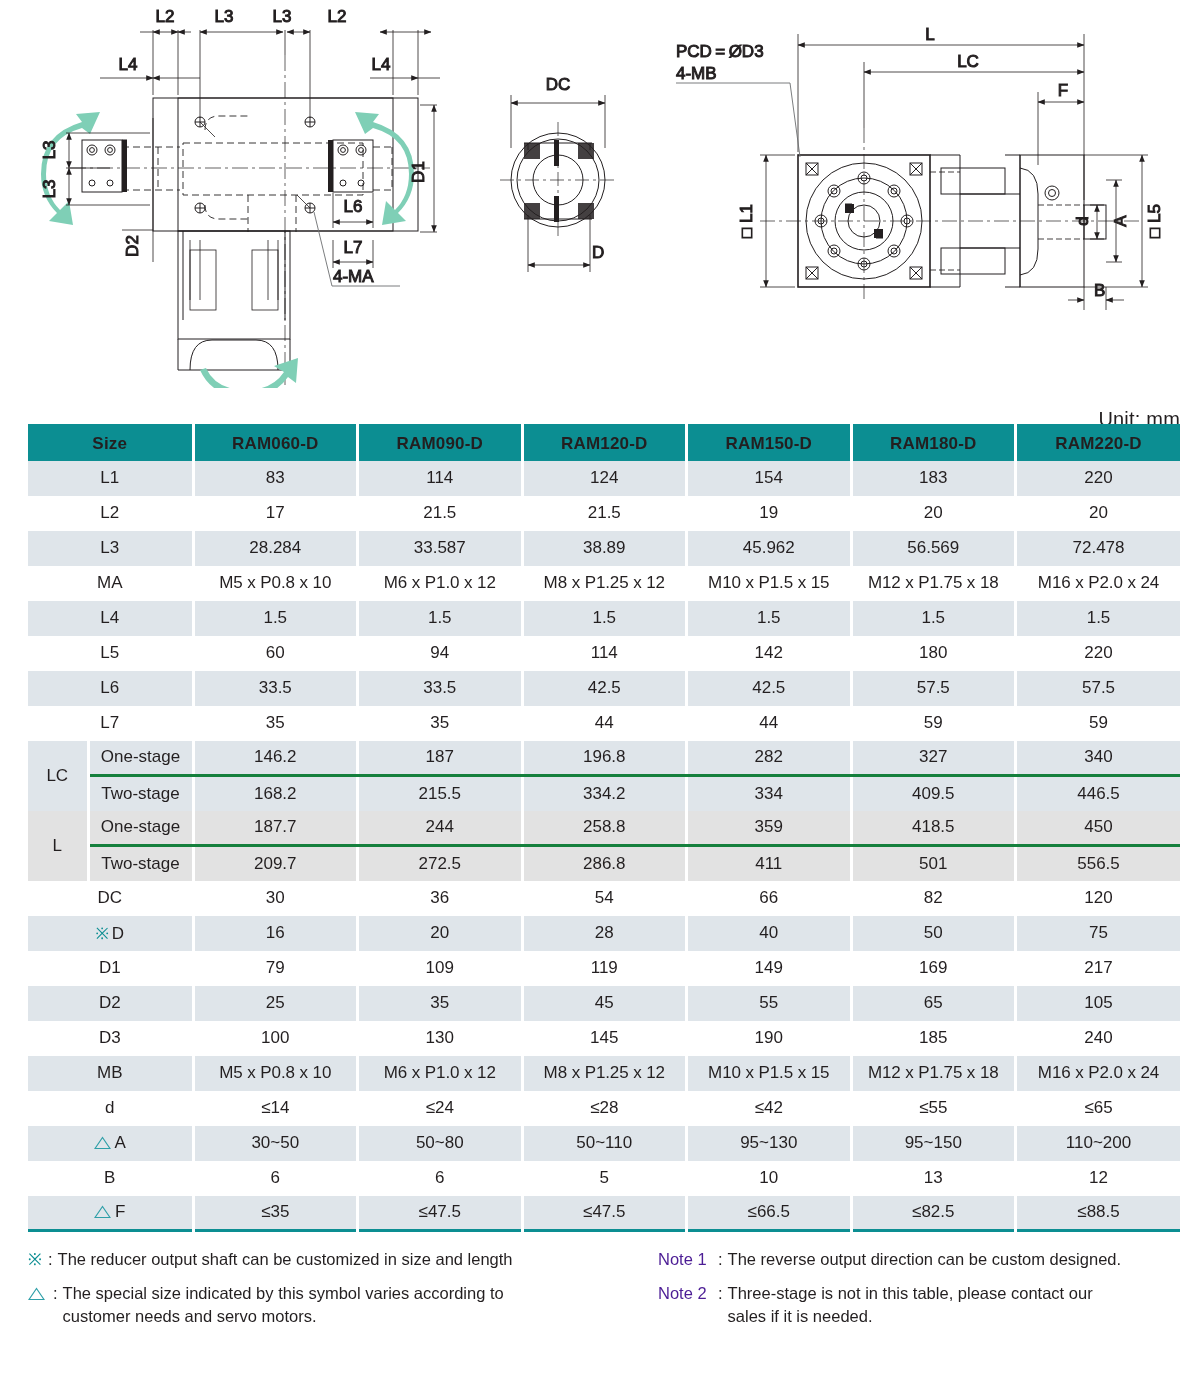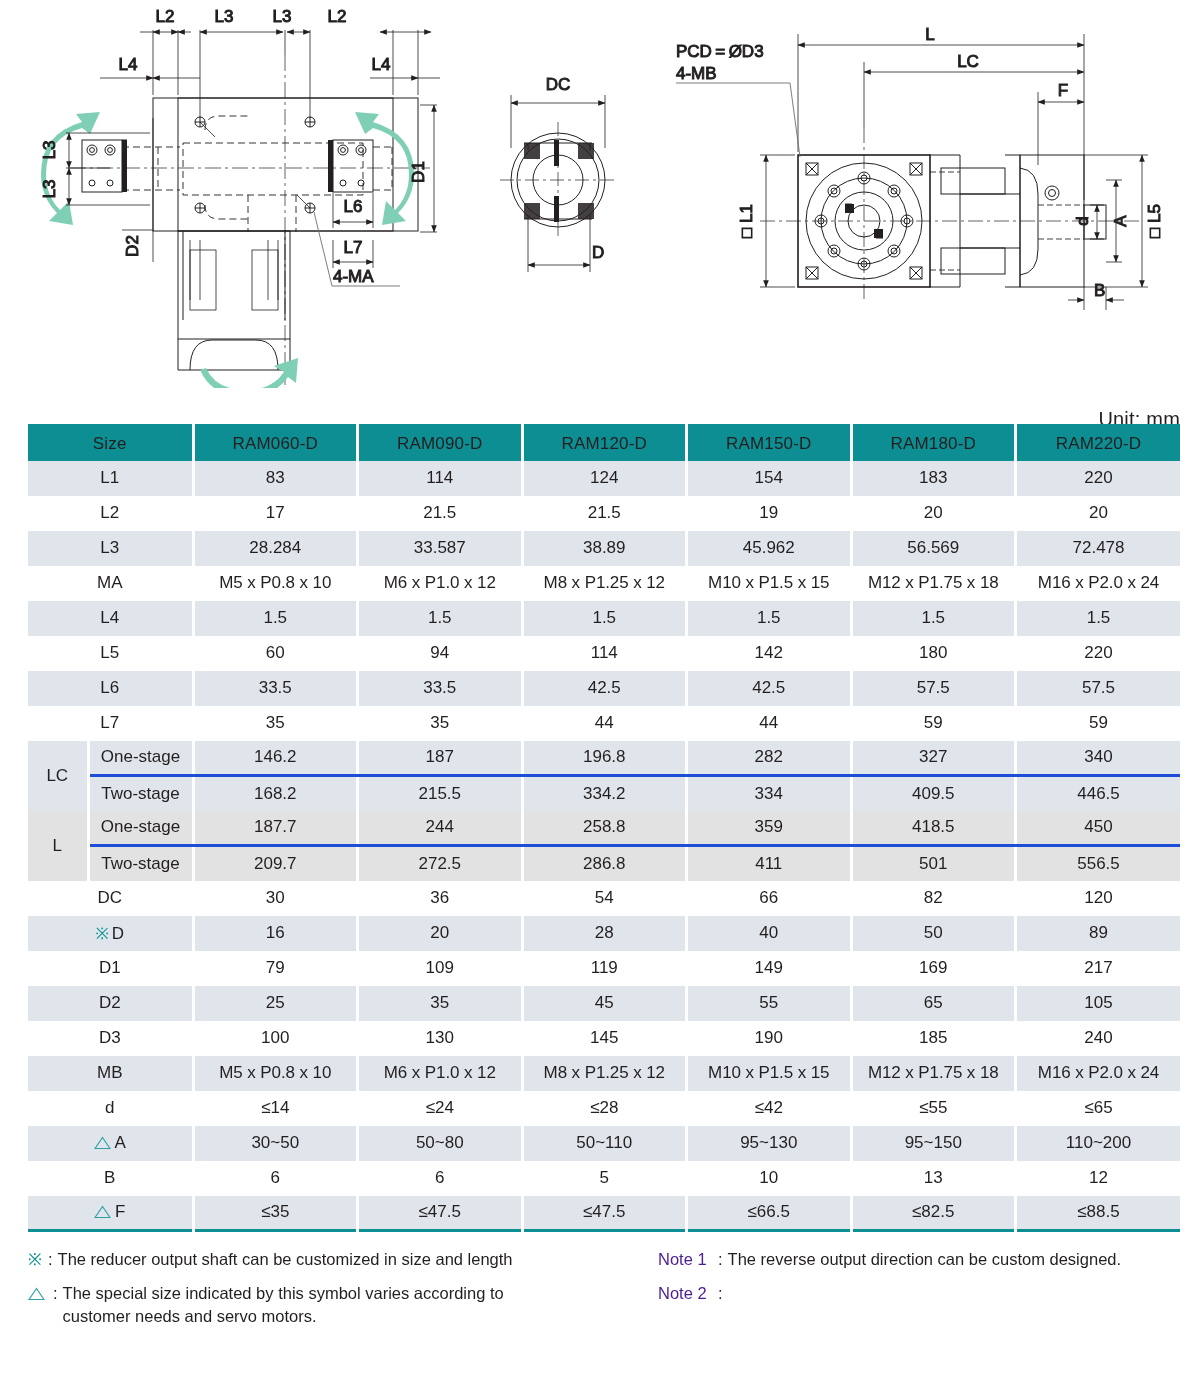--- a/index.html
+++ b/index.html
@@ -68,21 +68,21 @@
     padding: 0;
     height: 35px;
     border-right: 3px solid #ffffff;
     white-space: nowrap;
   }
   table.spec th:last-child, table.spec td:last-child { border-right: none; }
 
   thead th {
     background: #0c8e92;
     color: #ffffff;
-    font-weight: normal;
+    font-weight: bold;
     font-size: 18px;
     height: 37px;
     letter-spacing: .2px;
   }
 
   tr.band-a td { background: #dfe5ea; }
   tr.band-b td { background: #ffffff; }
 
   td.rowlabel { font-size: 17px; }
   td.val { font-size: 16.5px; }
@@ -94,21 +94,21 @@
   td.grouplabel {
     font-size: 17px;
     border-right: 3px solid #ffffff;
   }
   td.substage {
     font-size: 16px;
     border-right: 3px solid #ffffff;
   }
   
   tr.stage-first td.substage,
-  tr.stage-first td.val { border-bottom: 3px solid #1d4ed8; }
+  tr.stage-first td.val { border-bottom: 3px solid #15803d; }
 
   .sym {
     color: #0c8e92;
     font-size: 16px;
     margin-right: 3px;
     display: inline-block;
   }
   .tri-svg { vertical-align: -2px; margin-right: 4px; }
 
   
@@ -622,21 +622,21 @@
             <td class="val">82</td>
             <td class="val">120</td>
           </tr>
           <tr class="band-a">
             <td class="rowlabel" colspan="2"><span class="sym">※</span><span>D</span></td>
             <td class="val">16</td>
             <td class="val">20</td>
             <td class="val">28</td>
             <td class="val">40</td>
             <td class="val">50</td>
-            <td class="val">89</td>
+            <td class="val">75</td>
           </tr>
           <tr class="band-b">
             <td class="rowlabel" colspan="2"><span>D1</span></td>
             <td class="val">79</td>
             <td class="val">109</td>
             <td class="val">119</td>
             <td class="val">149</td>
             <td class="val">169</td>
             <td class="val">217</td>
           </tr>
@@ -728,17 +728,18 @@
       </div>
     <div class="fn-col right" id="fn-right">
         <div class="fn-row">
           <span class="fn-mark word">Note 1</span>
           <span class="fn-colon">:</span>
           <span class="fn-text"><span>The reverse output direction can be custom designed.</span></span>
         </div>
         <div class="fn-row">
           <span class="fn-mark word">Note 2</span>
           <span class="fn-colon">:</span>
+          <span class="fn-text"><span>Three-stage is not in this table, please contact our</span><span class="indent">sales if it is needed.</span></span>
         </div>
       </div>
   </div>
 
 </div>
 
 </body></html>

